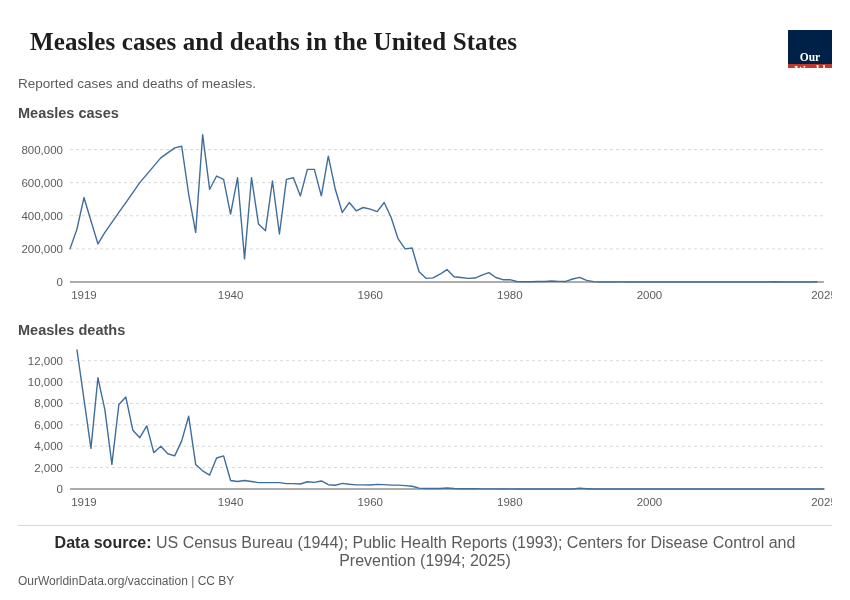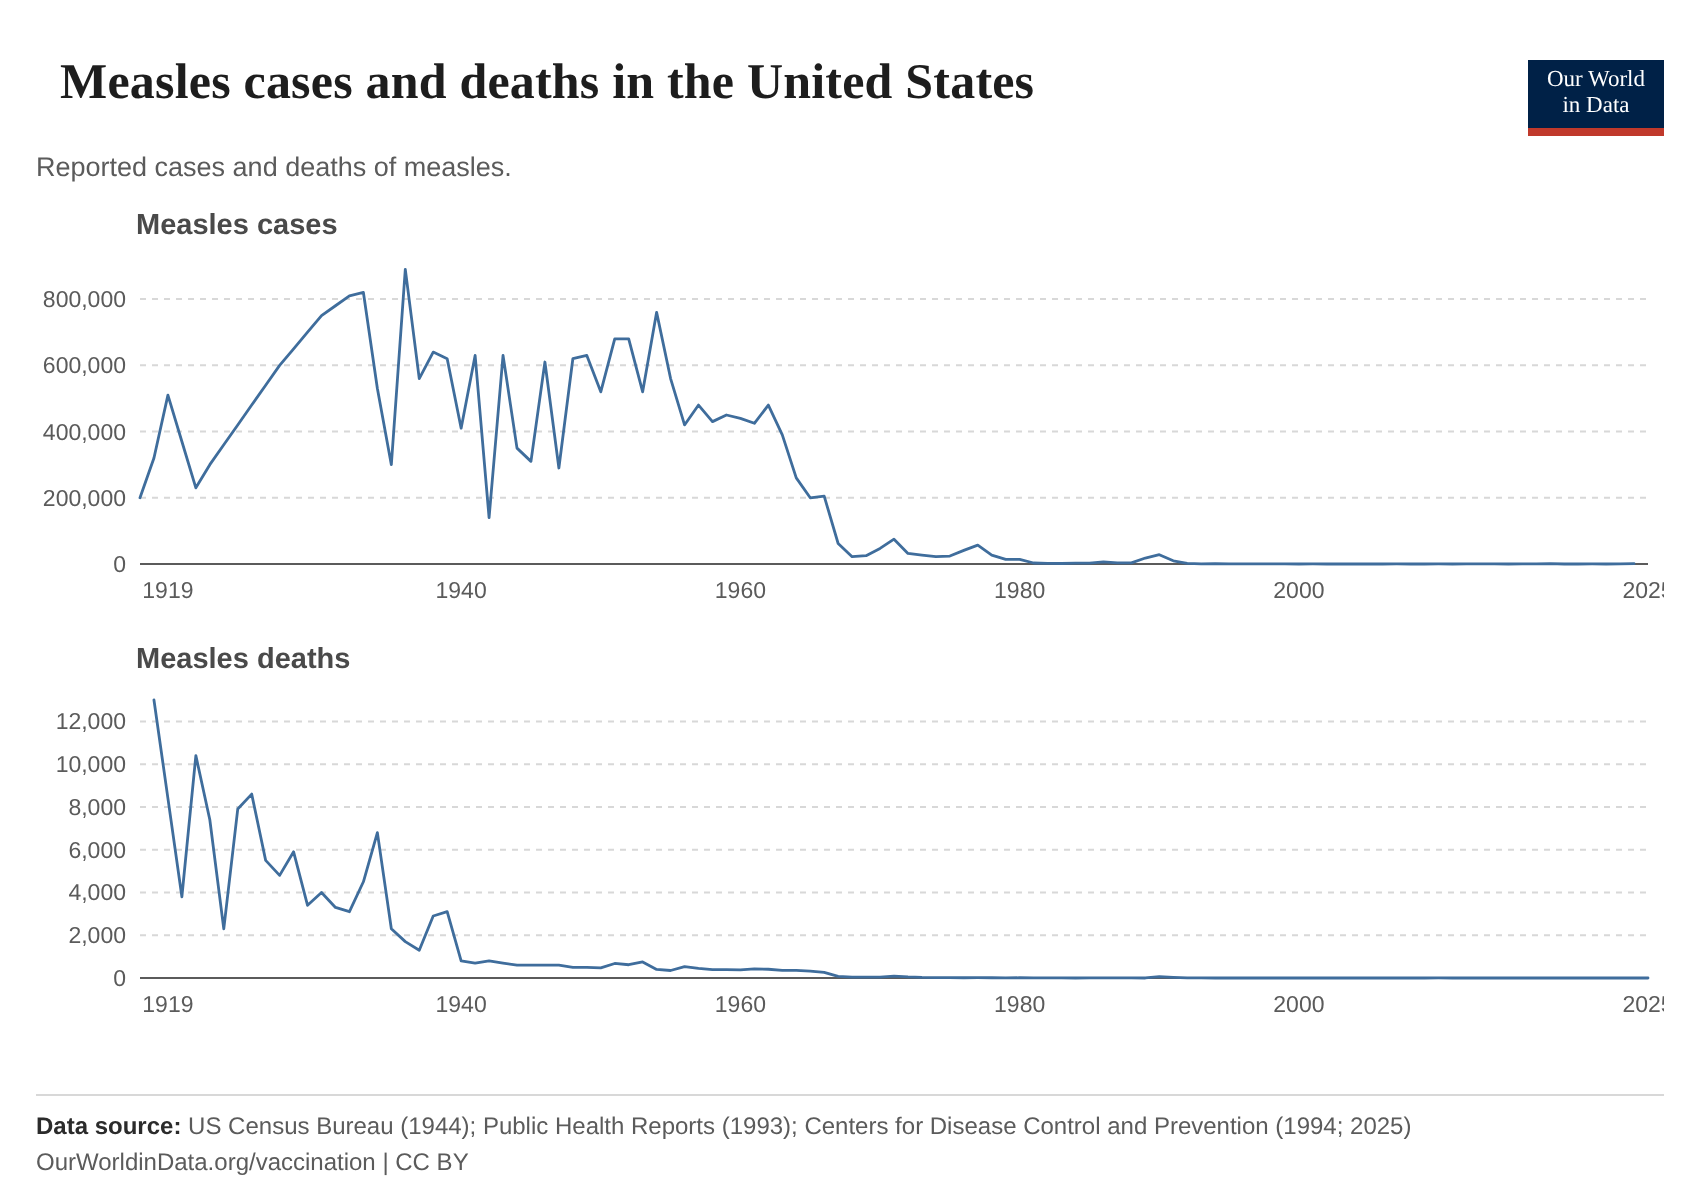--- a/index.html
+++ b/index.html
@@ -36,43 +36,42 @@
   }
   .subtitle {
     font-size: 13.5px;
     color: #5b5b5b;
     margin-top: 19px;
   }
   .owid-logo {
     position: absolute;
     top: 2px;
     right: 0;
-    width: 68px;
+    width: 44px;
     height: 38px;
     background: #002147;
     color: #ffffff;
     font-family: "Liberation Serif", serif;
-    font-weight: normal;
+    font-weight: bold;
     font-size: 11.5px;
     line-height: 13px;
     text-align: center;
-    padding-top: 4px;
+    padding-top: 21px;
     box-sizing: border-box;
     border-bottom: 4px solid #c0392b;
   }
   
   .panel {
     position: relative;
     margin-top: 14px;
   }
   .panel-title {
     font-size: 14.5px;
     font-weight: bold;
     color: #4a4a4a;
-    margin-left: 50px;
     margin-bottom: 2px;
   }
   .plot-wrap {
     position: relative;
     width: 814px;
     height: 185px;
   }
   .plot-wrap.deaths {
     height: 175px;
   }
@@ -110,22 +109,23 @@
   
   .footer {
     position: absolute;
     left: 18px;
     right: 18px;
     bottom: 12px;
     border-top: 1px solid #d8d8d8;
     padding-top: 8px;
   }
   .source-line {
-    font-size: 12px;
+    font-size: 16px;
     color: #5b5b5b;
+    text-align: center;
   }
   .source-line b {
     color: #2b2b2b;
   }
   .note-line {
     font-size: 12px;
     color: #5b5b5b;
     margin-top: 4px;
   }
 </style>

